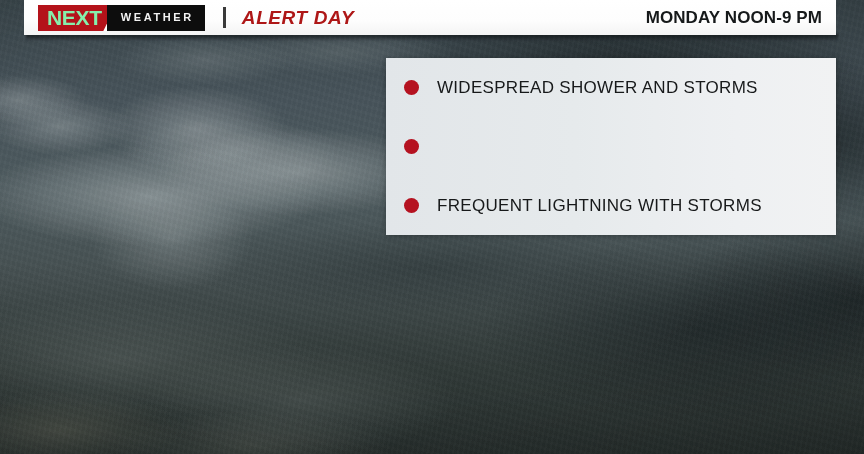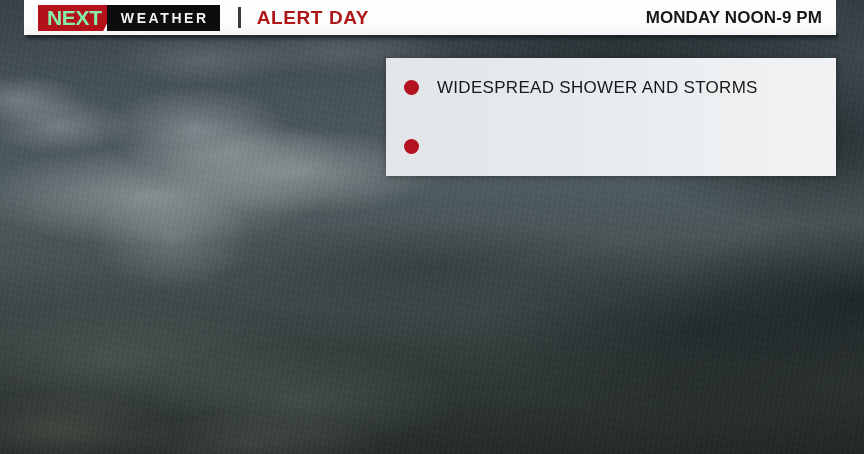--- a/index.html
+++ b/index.html
@@ -123,41 +123,42 @@
     pointer-events: none;
   }
   .logo-black {
     background: #0d0d0d;
     display: flex;
     align-items: center;
     padding: 0 11px 0 14px;
   }
   .logo-black .lbl {
     color: #f2f2f2;
-    font-size: 14px;
+    font-size: 11px;
     font-weight: 600;
     letter-spacing: 2.6px;
     line-height: 1;
     font-family: "Liberation Sans", sans-serif;
   }
 
   .divider-bar {
     width: 3px;
     height: 21px;
     background: #3a3a3a;
     margin: 0 16px 0 18px;
     flex: 0 0 auto;
   }
   .alert-day {
     color: #ae1717;
     font-size: 19px;
     font-weight: 600;
     letter-spacing: 0.6px;
     line-height: 1;
     white-space: nowrap;
+    font-style: italic;
   }
   .header-spacer { flex: 1 1 auto; }
   .header-title {
     color: #16191a;
     font-size: 17px;
     font-weight: 600;
     letter-spacing: 0.1px;
     line-height: 1;
     white-space: nowrap;
     margin-right: 14px;
@@ -237,16 +238,20 @@
     <div class="panel-row">
       <span class="bullet"></span>
       <span class="row-label">WIDESPREAD SHOWER AND STORMS</span>
     </div>
 
     <div class="panel-row">
       <span class="bullet"></span>
     </div>
 
 
+    <div class="panel-row">
+      <span class="bullet"></span>
+      <span class="row-label">FREQUENT LIGHTNING WITH STORMS</span>
+    </div>
 
   </div>
 
 </div>
 
 </body></html>

